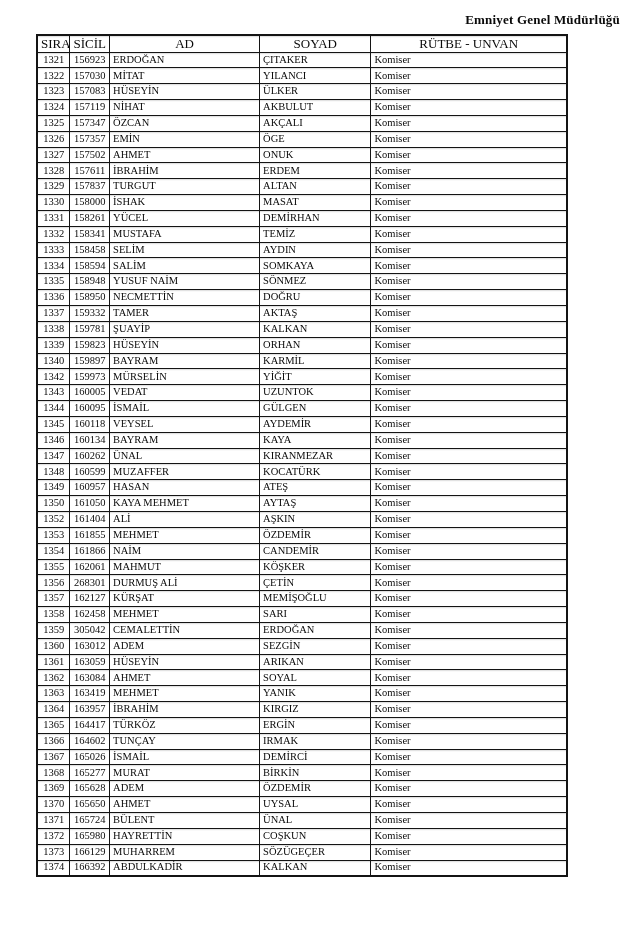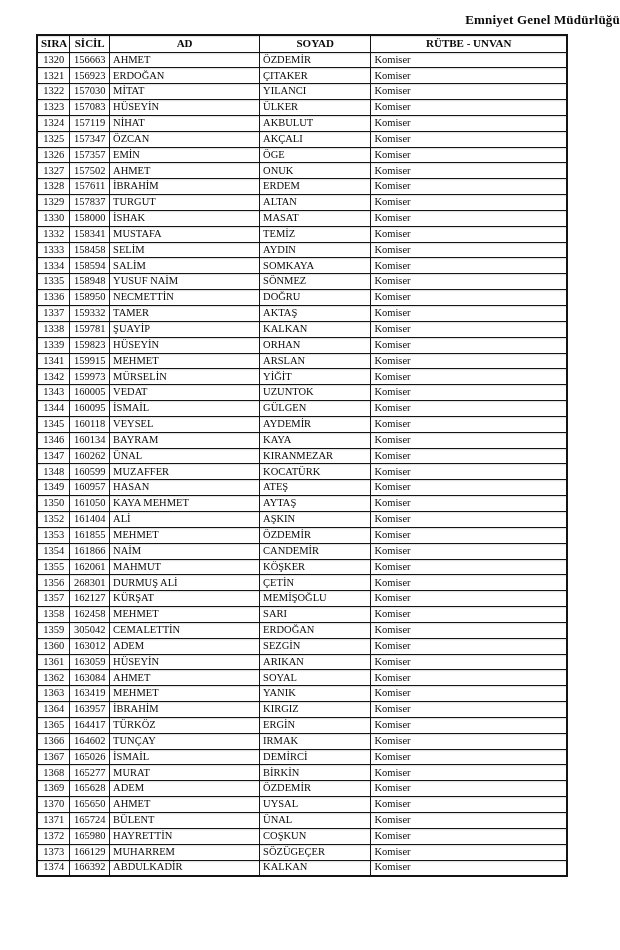--- a/index.html
+++ b/index.html
@@ -46,22 +46,22 @@
     padding: 0 3px;
     overflow: hidden;
     white-space: nowrap;
     line-height: 1;
     
     box-shadow: inset 0 2px 2px -2px rgba(60,60,60,0.55);
   }
   table.roster thead tr { height: 17px; }
   table.roster tbody tr { height: 15.85px; }
   table.roster th {
-    font-weight: bold;
-    font-size: 11px;
+    font-weight: normal;
+    font-size: 13px;
     border-top-width: 2px;
   }
   td.num { text-align: center; font-family: "Liberation Serif", serif; }
   td.txt { text-align: left; }
   td.rutbe { text-align: left; }
   table.roster tbody tr:last-child td { border-bottom-width: 2px; margin-top: 16px; }
   table.roster th:first-child, table.roster td:first-child { border-left-width: 2px; }
   table.roster th:last-child, table.roster td:last-child { border-right-width: 2px; }
 </style>
 </head>
@@ -83,27 +83,20 @@
       <tr>
         <th>SIRA</th>
         <th>SİCİL</th>
         <th>AD</th>
         <th>SOYAD</th>
         <th>RÜTBE - UNVAN</th>
       </tr>
     </thead>
     <tbody>
 
-        <tr>
-          <td class="num">1320</td>
-          <td class="num">156663</td>
-          <td class="txt">AHMET</td>
-          <td class="txt">ÖZDEMİR</td>
-          <td class="rutbe">Komiser</td>
-        </tr>
 
         <tr>
           <td class="num">1321</td>
           <td class="num">156923</td>
           <td class="txt">ERDOĞAN</td>
           <td class="txt">ÇITAKER</td>
           <td class="rutbe">Komiser</td>
         </tr>
 
         <tr>
@@ -171,20 +164,27 @@
         </tr>
 
         <tr>
           <td class="num">1330</td>
           <td class="num">158000</td>
           <td class="txt">İSHAK</td>
           <td class="txt">MASAT</td>
           <td class="rutbe">Komiser</td>
         </tr>
 
+        <tr>
+          <td class="num">1331</td>
+          <td class="num">158261</td>
+          <td class="txt">YÜCEL</td>
+          <td class="txt">DEMİRHAN</td>
+          <td class="rutbe">Komiser</td>
+        </tr>
 
         <tr>
           <td class="num">1332</td>
           <td class="num">158341</td>
           <td class="txt">MUSTAFA</td>
           <td class="txt">TEMİZ</td>
           <td class="rutbe">Komiser</td>
         </tr>
 
         <tr>
@@ -236,28 +236,28 @@
         </tr>
 
         <tr>
           <td class="num">1339</td>
           <td class="num">159823</td>
           <td class="txt">HÜSEYİN</td>
           <td class="txt">ORHAN</td>
           <td class="rutbe">Komiser</td>
         </tr>
 
-
-        <tr>
-          <td class="num">1341</td>
-          <td class="num">159915</td>
-          <td class="txt">MEHMET</td>
-          <td class="txt">ARSLAN</td>
-          <td class="rutbe">Komiser</td>
-        </tr>
+        <tr>
+          <td class="num">1340</td>
+          <td class="num">159897</td>
+          <td class="txt">BAYRAM</td>
+          <td class="txt">KARMİL</td>
+          <td class="rutbe">Komiser</td>
+        </tr>
+
 
         <tr>
           <td class="num">1342</td>
           <td class="num">159973</td>
           <td class="txt">MÜRSELİN</td>
           <td class="txt">YİĞİT</td>
           <td class="rutbe">Komiser</td>
         </tr>
 
         <tr>

